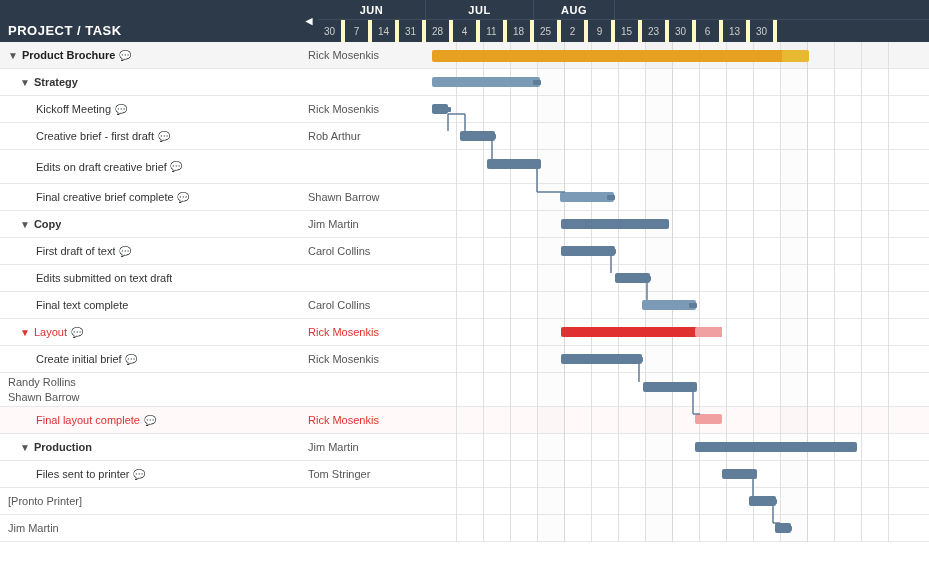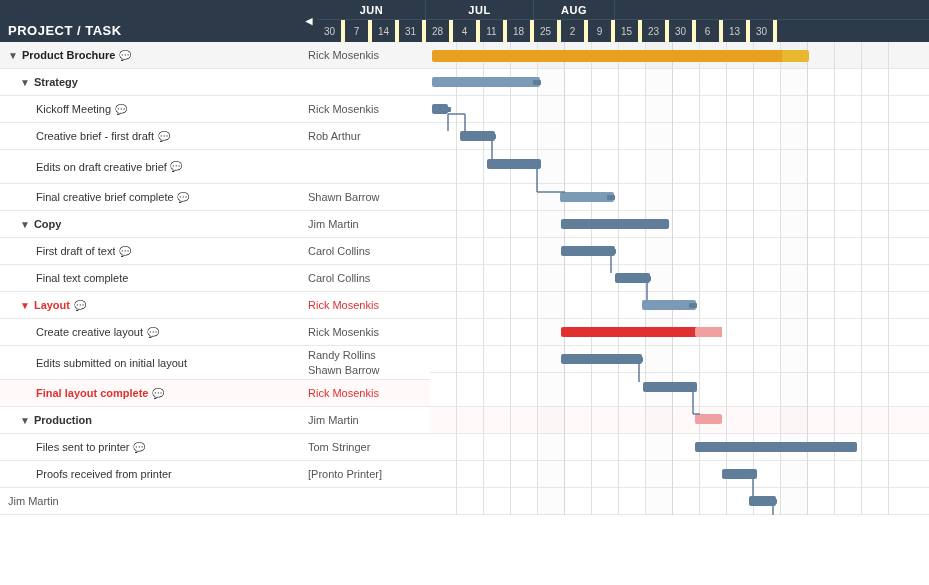--- a/index.html
+++ b/index.html
@@ -31,21 +31,21 @@
     .task-col { width: 300px; padding: 0 8px; display: flex; align-items: center; overflow: hidden; }
     .resp-col { width: 130px; padding: 0 8px; color: #444; font-size: 11px; display: flex; align-items: center; overflow: hidden; line-height: 1.2; }
 
     .task-indent-0 { padding-left: 8px; }
     .task-indent-1 { padding-left: 20px; }
     .task-indent-2 { padding-left: 36px; }
 
     .expand-arrow { margin-right: 4px; font-size: 10px; color: #555; }
     .expand-arrow.red { color: #e03030; }
     .task-label { font-size: 11px; color: #333; white-space: nowrap; overflow: hidden; text-overflow: ellipsis; }
-    .task-label.red { color: #e03030; font-weight: bold; }
+    .task-label.red { color: #e03030; font-weight: normal; }
     .task-label.group { font-weight: bold; color: #222; }
     .task-label.subgroup { font-weight: bold; color: #333; }
     .comment-icon { margin-left: 4px; font-size: 10px; color: #aaa; flex-shrink: 0; }
     .comment-icon.orange { color: #e07030; }
 
     .resp-text { font-size: 11px; color: #555; line-height: 1.3; }
   </style>
 </head>
 <body>
 
@@ -157,20 +157,26 @@
       <div class="task-row">
         <div class="task-col task-indent-2">
           <span class="task-label">First draft of text</span>
           <span class="comment-icon">💬</span>
         </div>
         <div class="resp-col">
             <span class="resp-text">Carol Collins</span>
           </div>
       </div>
 
+      <div class="task-row">
+        <div class="task-col task-indent-2">
+          <span class="task-label">Edits submitted on text draft</span>
+        </div>
+        <div class="resp-col"></div>
+      </div>
 
       <div class="task-row">
         <div class="task-col task-indent-2">
           <span class="task-label">Final text complete</span>
         </div>
         <div class="resp-col">
             <span class="resp-text">Carol Collins</span>
           </div>
       </div>
 
@@ -180,32 +186,29 @@
           <span class="task-label red">Layout</span>
           <span class="comment-icon">💬</span>
         </div>
         <div class="resp-col">
             <span class="resp-text" style="color:#e03030">Rick Mosenkis</span>
           </div>
       </div>
 
       <div class="task-row">
         <div class="task-col task-indent-2">
-          <span class="task-label">Create creative layout</span>
+          <span class="task-label">Create initial brief</span>
           <span class="comment-icon">💬</span>
         </div>
         <div class="resp-col">
             <span class="resp-text">Rick Mosenkis</span>
           </div>
       </div>
 
       <div class="task-row" style="height:34px">
-        <div class="task-col task-indent-2">
-          <span class="task-label">Edits submitted on initial layout</span>
-        </div>
         <div class="resp-col">
             <span class="resp-text">Randy Rollins<br>Shawn Barrow</span>
           </div>
       </div>
 
       <div class="task-row milestone-row">
         <div class="task-col task-indent-2">
           <span class="task-label red">Final layout complete</span>
           <span class="comment-icon">💬</span>
         </div>
@@ -228,23 +231,20 @@
         <div class="task-col task-indent-2">
           <span class="task-label">Files sent to printer</span>
           <span class="comment-icon orange">💬</span>
         </div>
         <div class="resp-col">
             <span class="resp-text">Tom Stringer</span>
           </div>
       </div>
 
       <div class="task-row">
-        <div class="task-col task-indent-2">
-          <span class="task-label">Proofs received from printer</span>
-        </div>
         <div class="resp-col">
             <span class="resp-text">[Pronto Printer]</span>
           </div>
       </div>
 
       <div class="task-row">
         <div class="resp-col">
             <span class="resp-text">Jim Martin</span>
           </div>
       </div>

